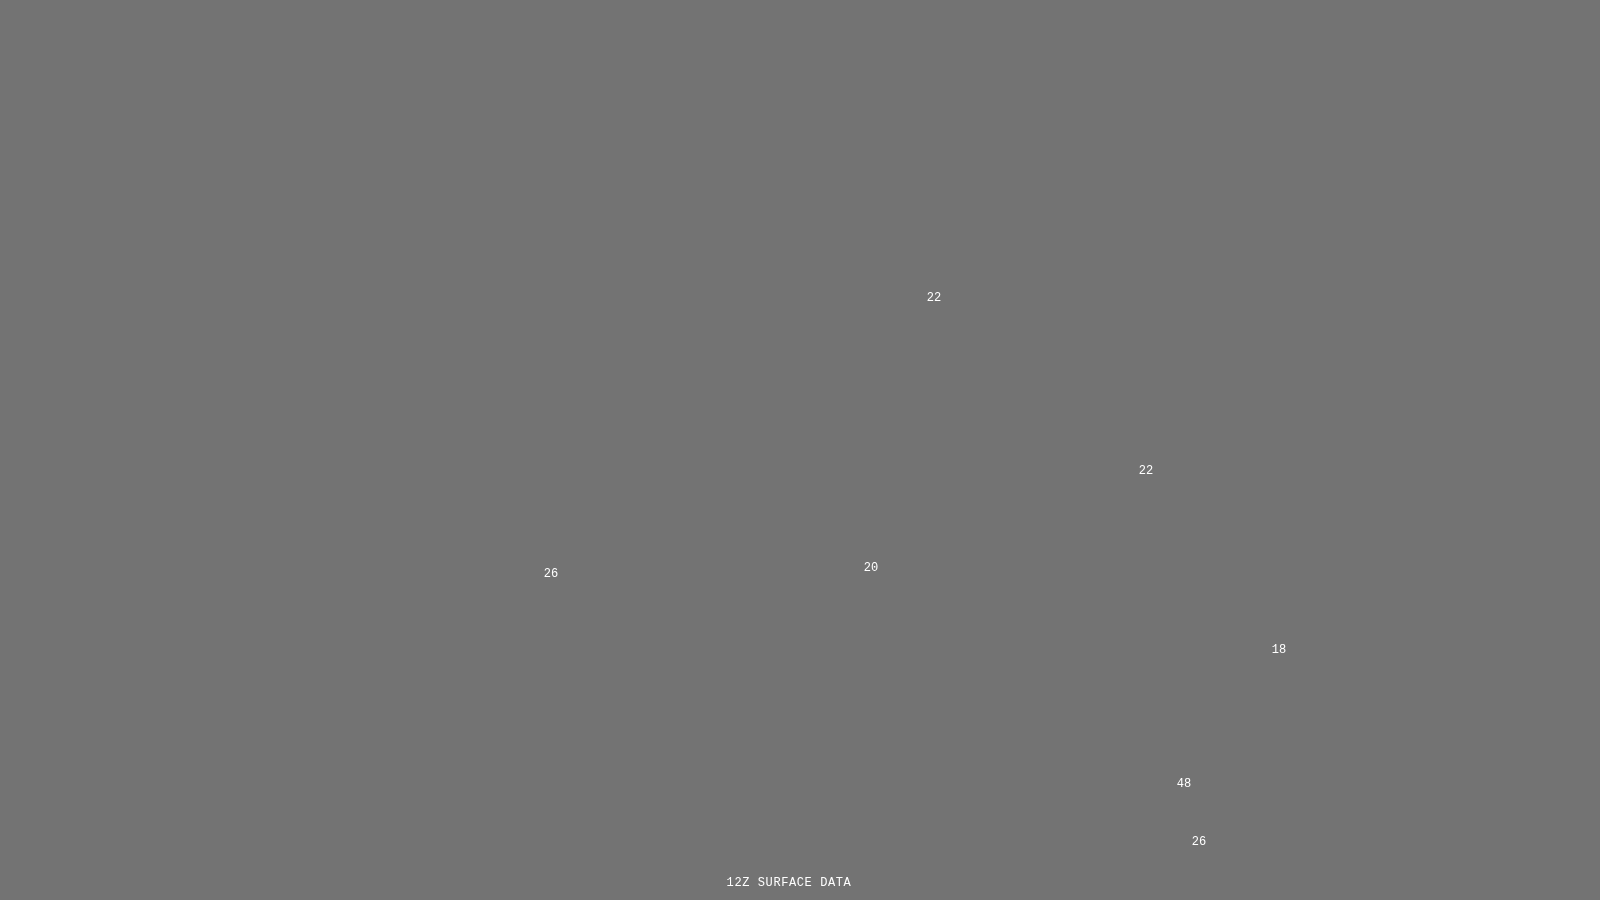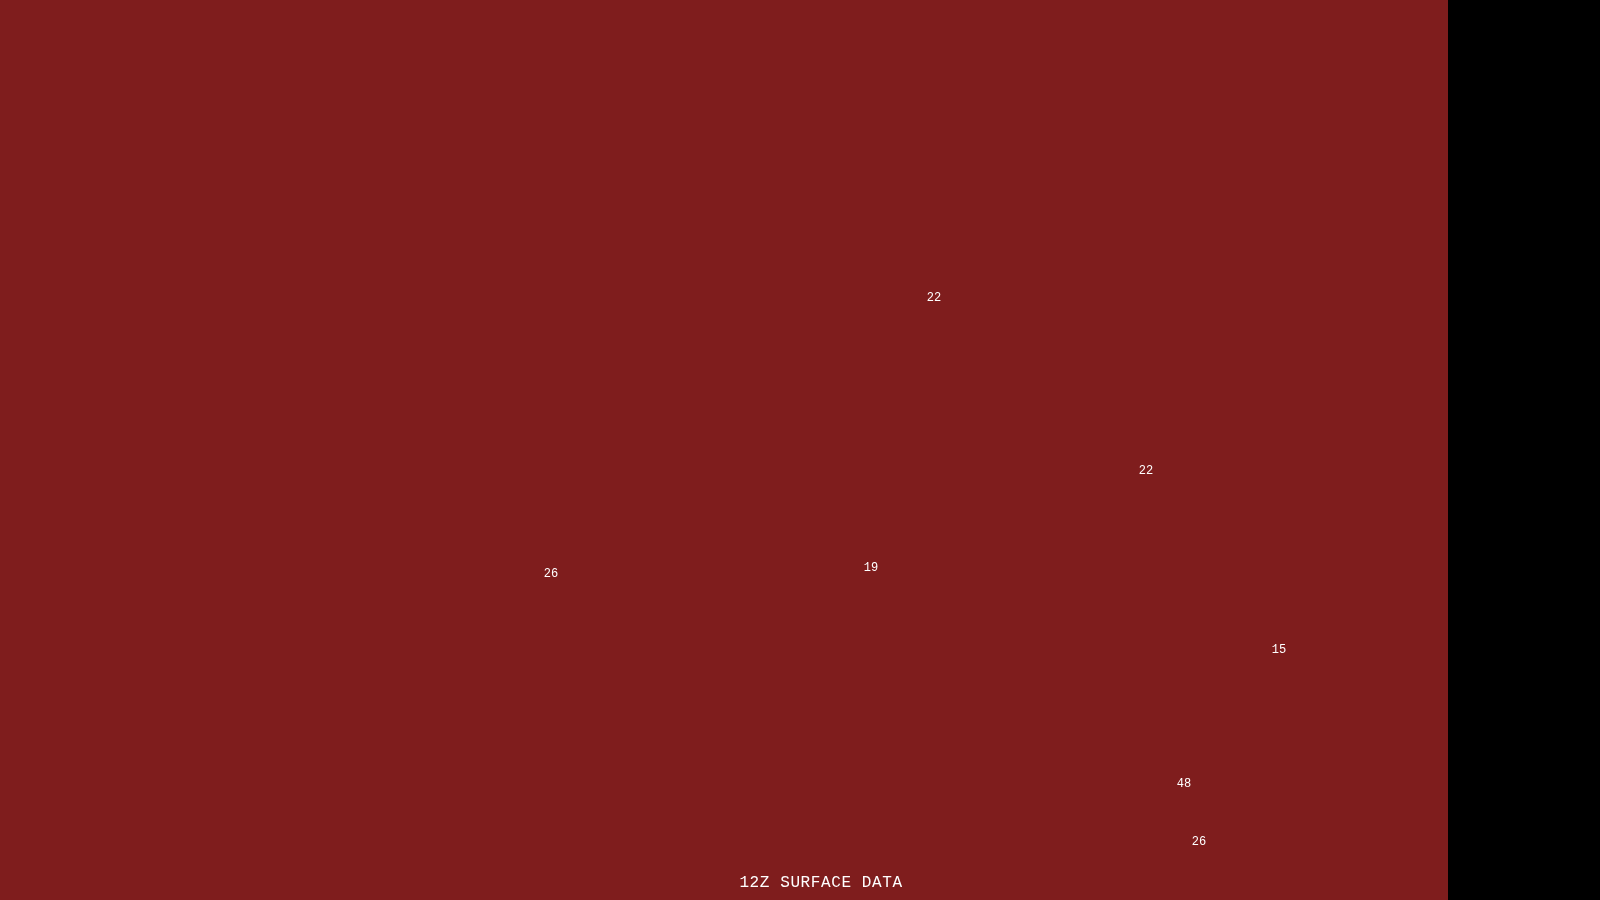--- a/index.html
+++ b/index.html
@@ -2,60 +2,60 @@
 <html><head>
 <meta charset="utf-8">
 <style>
   html, body {
     margin: 0;
     padding: 0;
     background: #000000;
   }
   .screen {
     position: relative;
-    width: 1448px;
+    width: 1600px;
     height: 900px;
-    background: #7f1d1d;
+    background: #737373;
     overflow: hidden;
     font-family: "Liberation Mono", "DejaVu Sans Mono", monospace;
   }
   .plot {
     position: absolute;
     inset: 0;
   }
   .station {
     position: absolute;
     transform: translate(-50%, -50%);
     color: #ffffff;
     font-family: "Liberation Mono", "DejaVu Sans Mono", monospace;
     font-size: 12px;
     line-height: 13px;
     white-space: pre;
     letter-spacing: 0px;
   }
   .caption {
     position: absolute;
-    left: 821px;
+    left: 789px;
     top: 883px;
     transform: translate(-50%, -50%);
     color: #ffffff;
     font-family: "Liberation Mono", "DejaVu Sans Mono", monospace;
-    font-size: 16px;
+    font-size: 12px;
     line-height: 13px;
     letter-spacing: 0.6px;
     white-space: pre;
   }
 </style>
 </head>
 <body>
 
 <div class="screen">
   <div class="plot" id="plot">
       <span class="station" style="left: 934px; top: 298px;">22</span>
       <span class="station" style="left: 1146px; top: 471px;">22</span>
       <span class="station" style="left: 551px; top: 574px;">26</span>
-      <span class="station" style="left: 871px; top: 568px;">19</span>
-      <span class="station" style="left: 1279px; top: 650px;">15</span>
+      <span class="station" style="left: 871px; top: 568px;">20</span>
+      <span class="station" style="left: 1279px; top: 650px;">18</span>
       <span class="station" style="left: 1184px; top: 784px;">48</span>
       <span class="station" style="left: 1199px; top: 842px;">26</span>
     </div>
   <div class="caption">12Z SURFACE DATA</div>
 </div>
 
 </body></html>

